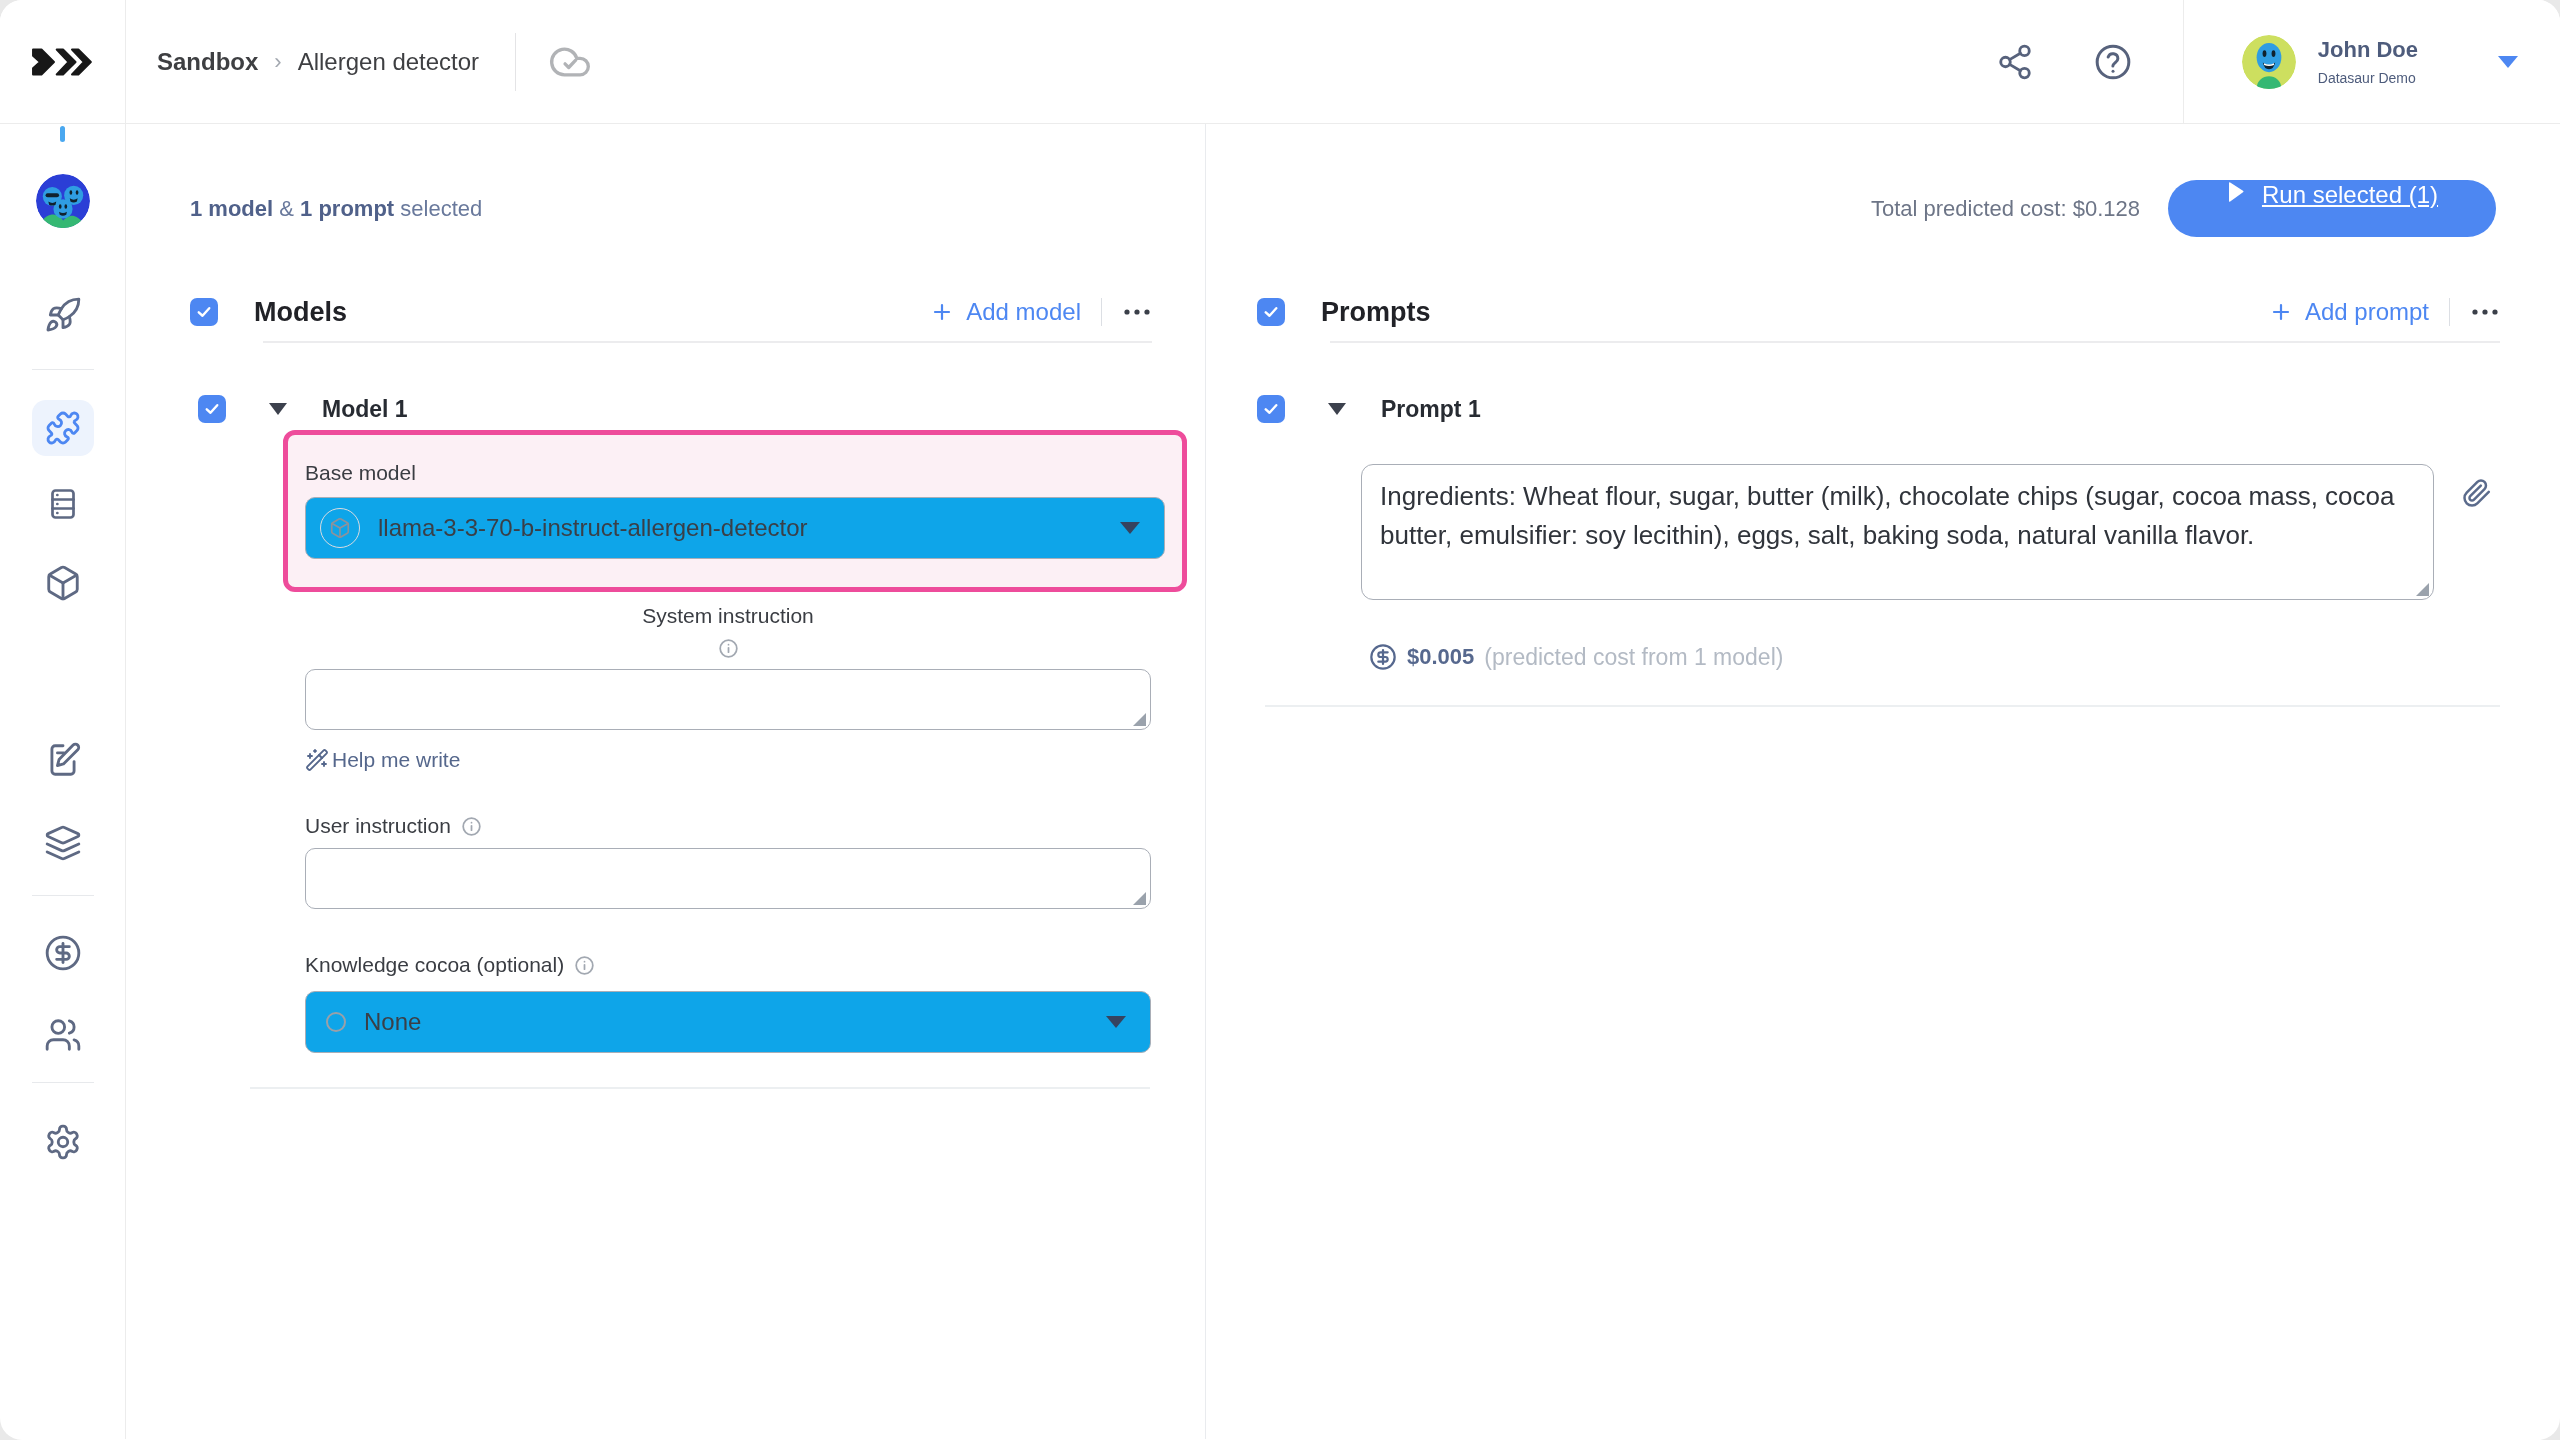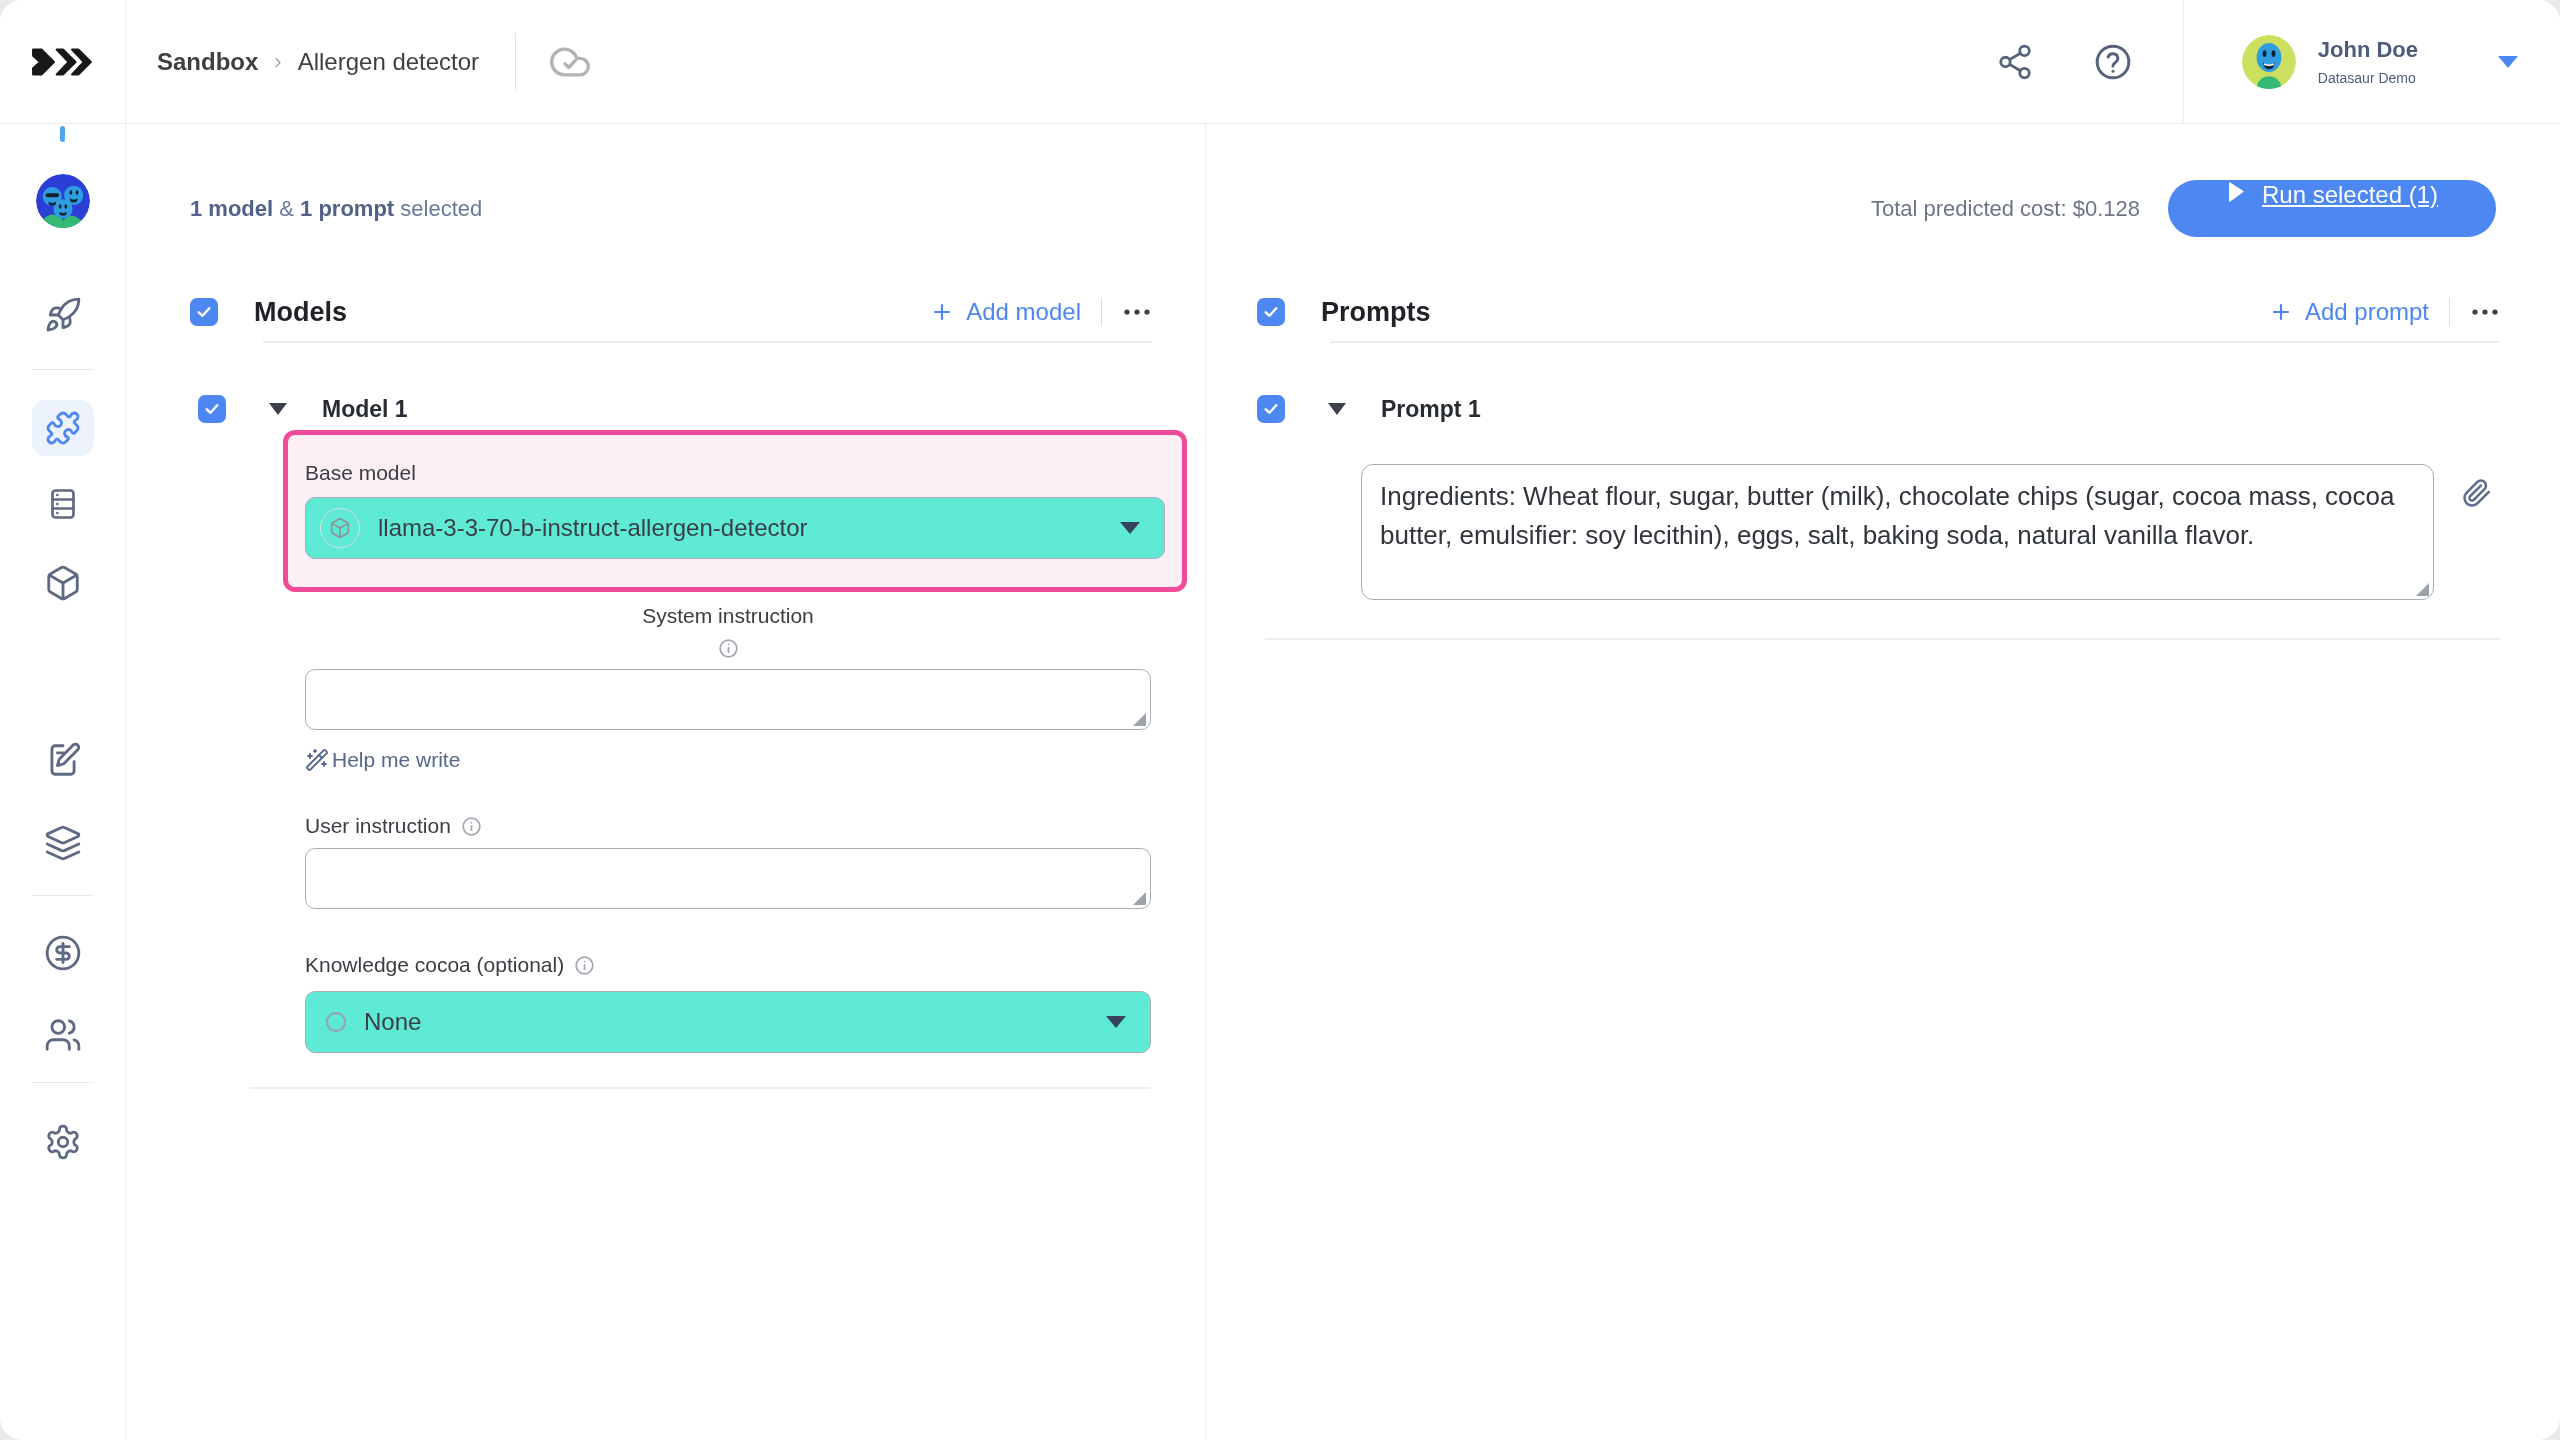--- a/index.html
+++ b/index.html
@@ -61,21 +61,21 @@
 
   .item-row { display:flex; align-items:center; margin-top:52px; height:28px;gap:12px; }
   .item-row .checkbox { margin-left:8px; }
   .collapse-caret { margin-left:30px; color:#3c414d; display:flex; cursor:pointer; }
   .item-title { margin-left:22px; font-size:23px; font-weight:700; color:#272b32; }
 
   
   .pink-box { margin-left:93px; margin-top:7px; width:904px; border:5px solid #ee4c9b; background:#fcf0f5; border-radius:12px; padding:26px 17px 28px 17px; }
   .field-label { display:flex; align-items:center; gap:10px; font-size:21px; color:#3a3d43; }
   .info-ic { color:#a2a8b1; display:flex; }
-  .select { margin-top:12px; height:62px; background:#5eead4; border:1.5px solid #a9aeb7; border-radius:10px;
+  .select { margin-top:12px; height:62px; background:#0ea5e9; border:1.5px solid #a9aeb7; border-radius:10px;
             display:flex; align-items:center; cursor:pointer; }
   .select-caret { margin-left:auto; margin-right:22px; color:#36435f; display:flex; }
   .model-circle { width:40px; height:40px; border-radius:50%; border:1.5px solid #d9dbe0; margin-left:14px; display:flex; align-items:center; justify-content:center; color:#8d929b; }
   .select-value { margin-left:18px; font-size:24px; color:#3a3f47; }
   .ring-ic { width:20px; height:20px; border-radius:50%; border:2.5px solid #9aa0a8; margin-left:20px; }
 
   .model-body { margin-left:115px; width:846px; }
   .gap12 { margin-top:12px;flex-direction:column; } .gap14 { margin-top:14px; } .gap40 { margin-top:40px; } .gap42 { margin-top:42px; }
   .ta-wrap { position:relative; margin-top:10px; }
   textarea.field { width:100%; height:61px; border:1.5px solid #a9aeb7; border-radius:10px; resize:none;
@@ -459,20 +459,31 @@
               <textarea class="prompt-field" style="">Ingredients: Wheat flour, sugar, butter (milk), chocolate chips (sugar, cocoa mass, cocoa butter, emulsifier: soy lecithin), eggs, salt, baking soda, natural vanilla flavor.</textarea>
               <span class="resize-handle"></span>
             </div>
             <span class="clip">
               <svg width="30" height="30" viewBox="0 0 24 24" fill="none" stroke="currentColor" stroke-width="2" stroke-linecap="round" stroke-linejoin="round">
                 <path d="m21.44 11.05-9.19 9.19a6 6 0 0 1-8.49-8.49l8.57-8.57A4 4 0 1 1 18 8.84l-8.59 8.57a2 2 0 0 1-2.83-2.83l8.49-8.48"></path>
               </svg>
             </span>
           </div>
 
+          <div class="cost-row">
+            <span class="cost-ic">
+              <svg width="28" height="28" viewBox="0 0 24 24" fill="none" stroke="currentColor" stroke-width="1.9" stroke-linecap="round" stroke-linejoin="round">
+                <circle cx="12" cy="12" r="10"></circle>
+                <path d="M16 8h-6a2 2 0 1 0 0 4h4a2 2 0 1 1 0 4H8"></path>
+                <path d="M12 18V6"></path>
+              </svg>
+            </span>
+            <span class="cost-val">$0.005</span>
+            <span class="cost-note">(predicted cost from 1 model)</span>
+          </div>
 
           <div class="panel-bottom-rule prompts-rule"></div>
         </div>
 
       </div>
     </div>
   </div>
 </div>
 
 </body></html>

